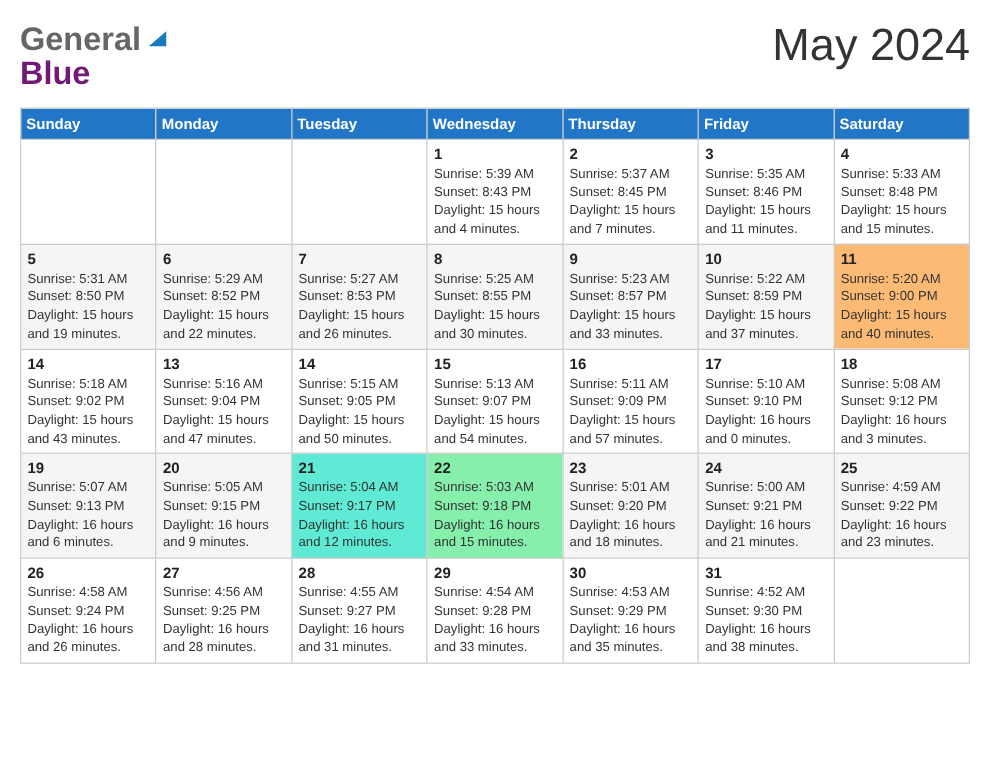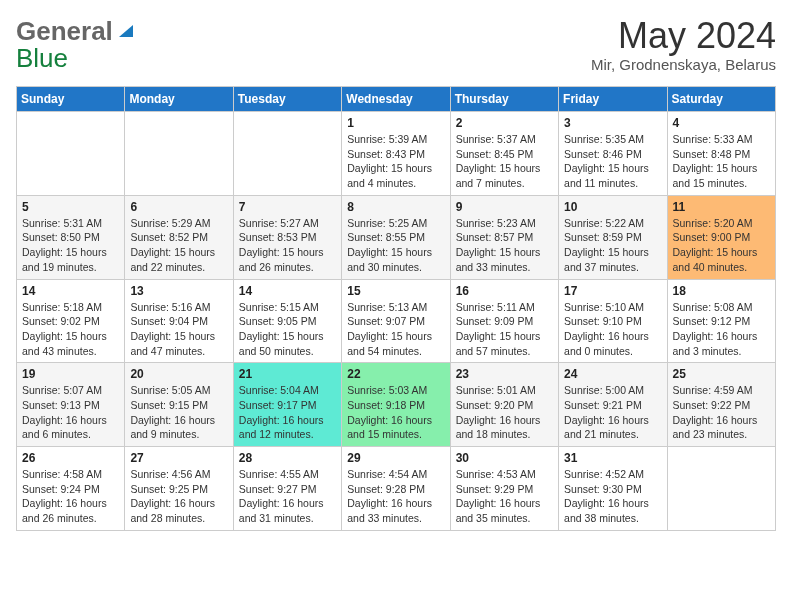--- a/index.html
+++ b/index.html
@@ -77,27 +77,26 @@
 <div class="header">
   <div class="logo-container">
     <div>
       <div style="display:flex; align-items:center;">
         <span style="font-size:26px; font-weight:bold; color:#666;">General</span>
         <svg width="22" height="22" viewBox="0 0 22 22" style="margin-left:2px; margin-top:-4px;">
           <polygon points="4,18 18,18 18,6" fill="#1a7abf"></polygon>
         </svg>
       </div>
       <div style="display:flex; align-items:center; margin-top:-4px;">
-        <span style="font-size:26px; font-weight:normal; color:#15803d;">Blue</span>
+        <span style="font-size:26px; font-weight:bold; color:#701a75;">Blue</span>
       </div>
     </div>
   </div>
   <div class="title-block">
     <div class="month-title">May 2024</div>
-    <div class="location">Mir, Grodnenskaya, Belarus</div>
   </div>
 </div>
 
 <table class="calendar">
   <thead>
     <tr>
     <th>Sunday</th>
         <th>Monday</th>
         <th>Tuesday</th>
         <th>Wednesday</th>

